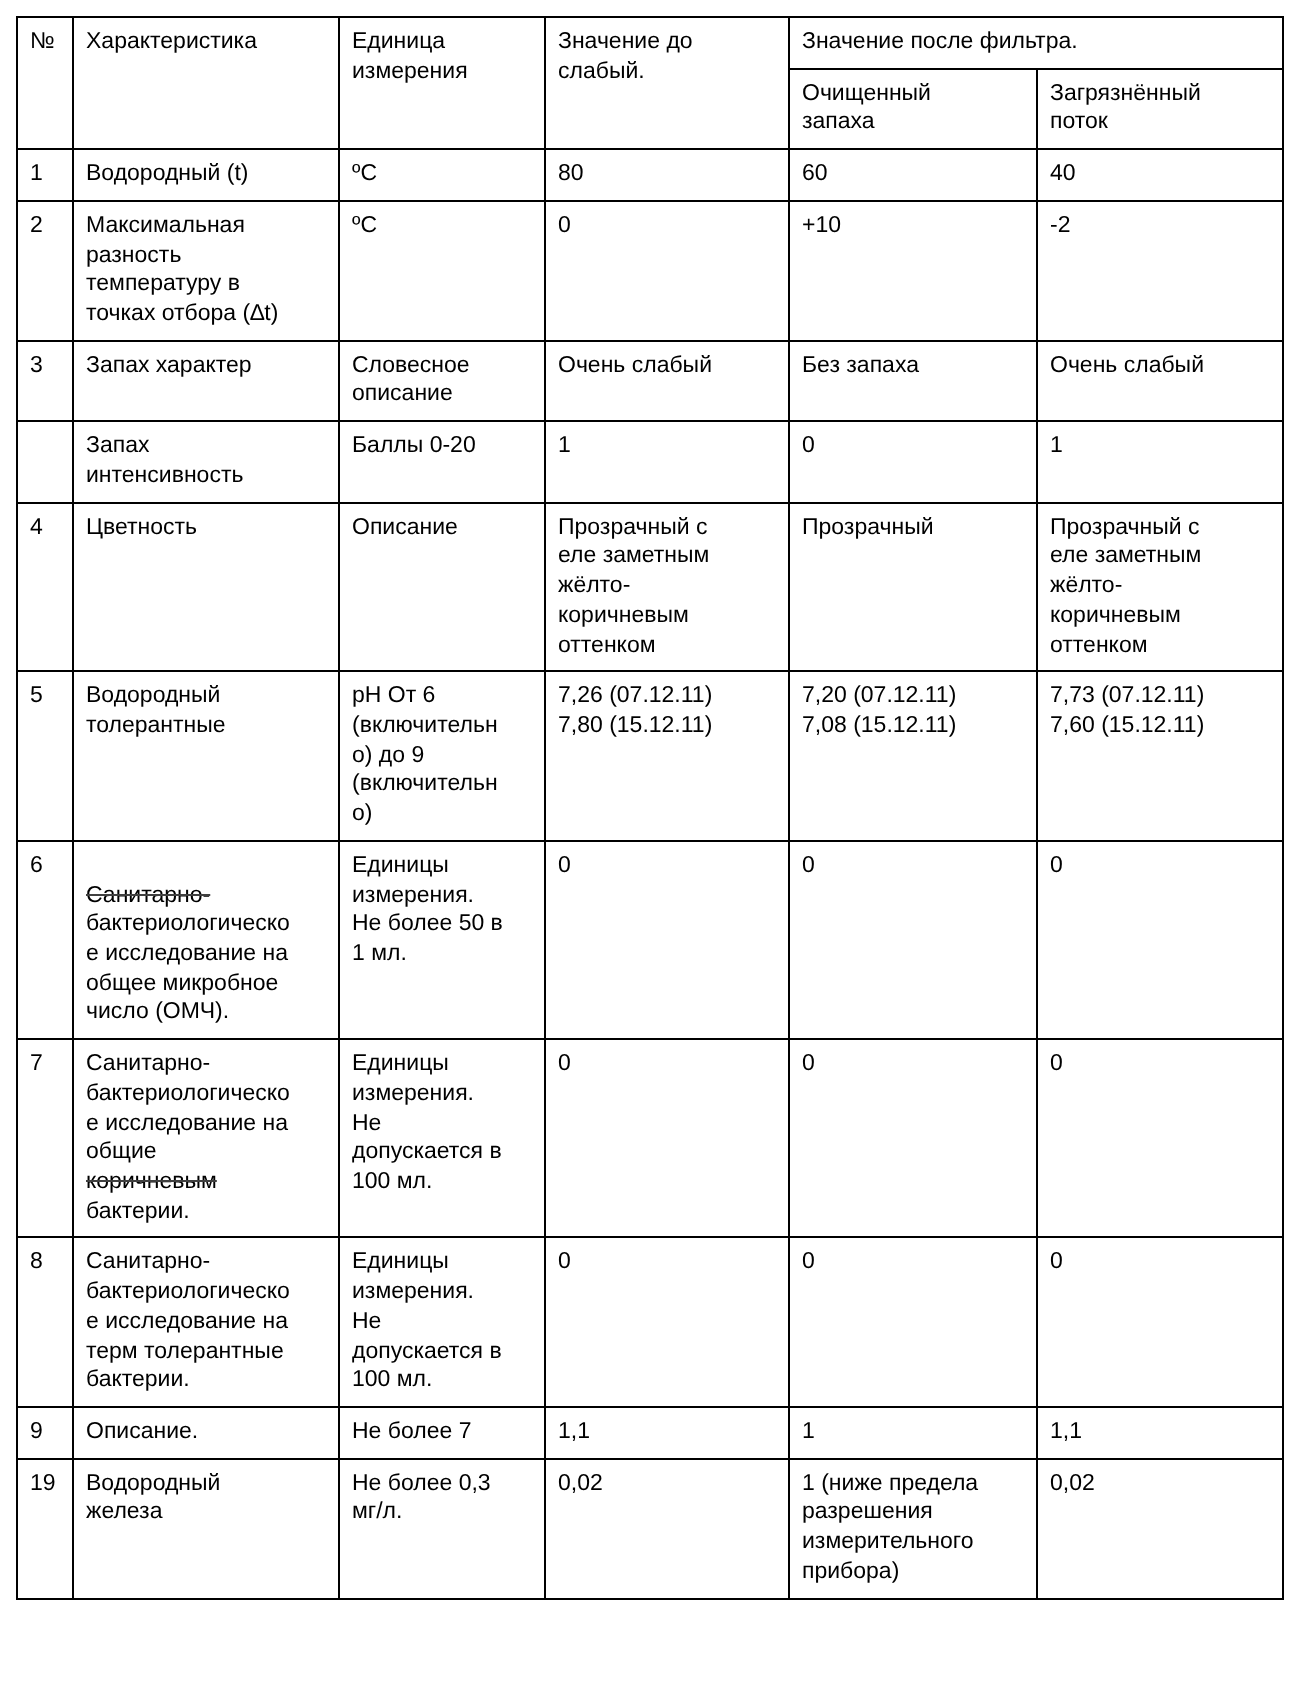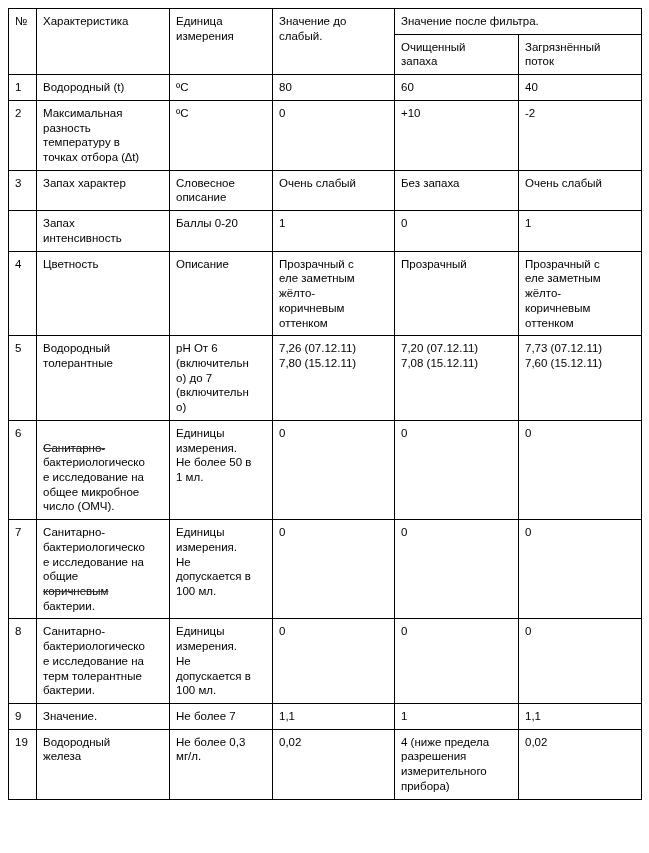--- a/index.html
+++ b/index.html
@@ -145,21 +145,21 @@
 коричневым
 оттенком</td>
       </tr>
 
       <tr>
         <td>5</td>
         <td class="cell-multiline">Водородный
 толерантные</td>
         <td class="cell-multiline">pH От 6
 (включительн
-о) до 7
+о) до 9
 (включительн
 о)</td>
         <td class="cell-multiline">7,26 (07.12.11)
 7,80 (15.12.11)</td>
         <td class="cell-multiline">7,20 (07.12.11)
 7,08 (15.12.11)</td>
         <td class="cell-multiline">7,73 (07.12.11)
 7,60 (15.12.11)</td>
       </tr>
 
@@ -211,35 +211,35 @@
 Не
 допускается в
 100 мл.</td>
         <td class="cell-multiline">0</td>
         <td class="cell-multiline">0</td>
         <td class="cell-multiline">0</td>
       </tr>
 
       <tr>
         <td>9</td>
-        <td class="cell-multiline">Значение.</td>
+        <td class="cell-multiline">Описание.</td>
         <td class="cell-multiline">Не более 7</td>
         <td class="cell-multiline">1,1</td>
         <td class="cell-multiline">1</td>
         <td class="cell-multiline">1,1</td>
       </tr>
 
       <tr>
         <td>19</td>
         <td class="cell-multiline">Водородный
 железа</td>
         <td class="cell-multiline">Не более 0,3
 мг/л.</td>
         <td class="cell-multiline">0,02</td>
-        <td class="cell-multiline">4 (ниже предела
+        <td class="cell-multiline">1 (ниже предела
 разрешения
 измерительного
 прибора)</td>
         <td class="cell-multiline">0,02</td>
       </tr>
     </tbody>
   </table>
 
 </div>
 

